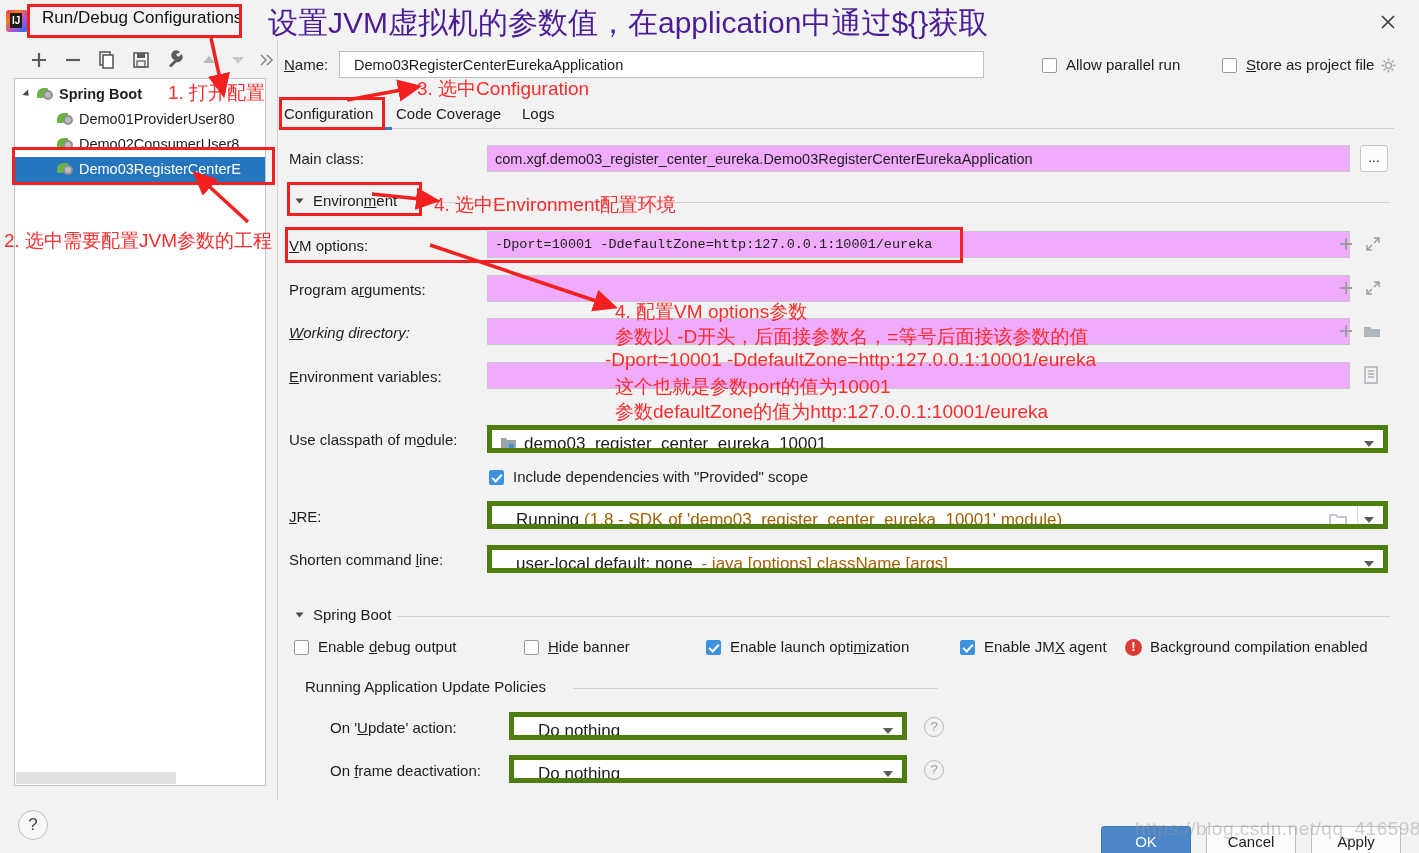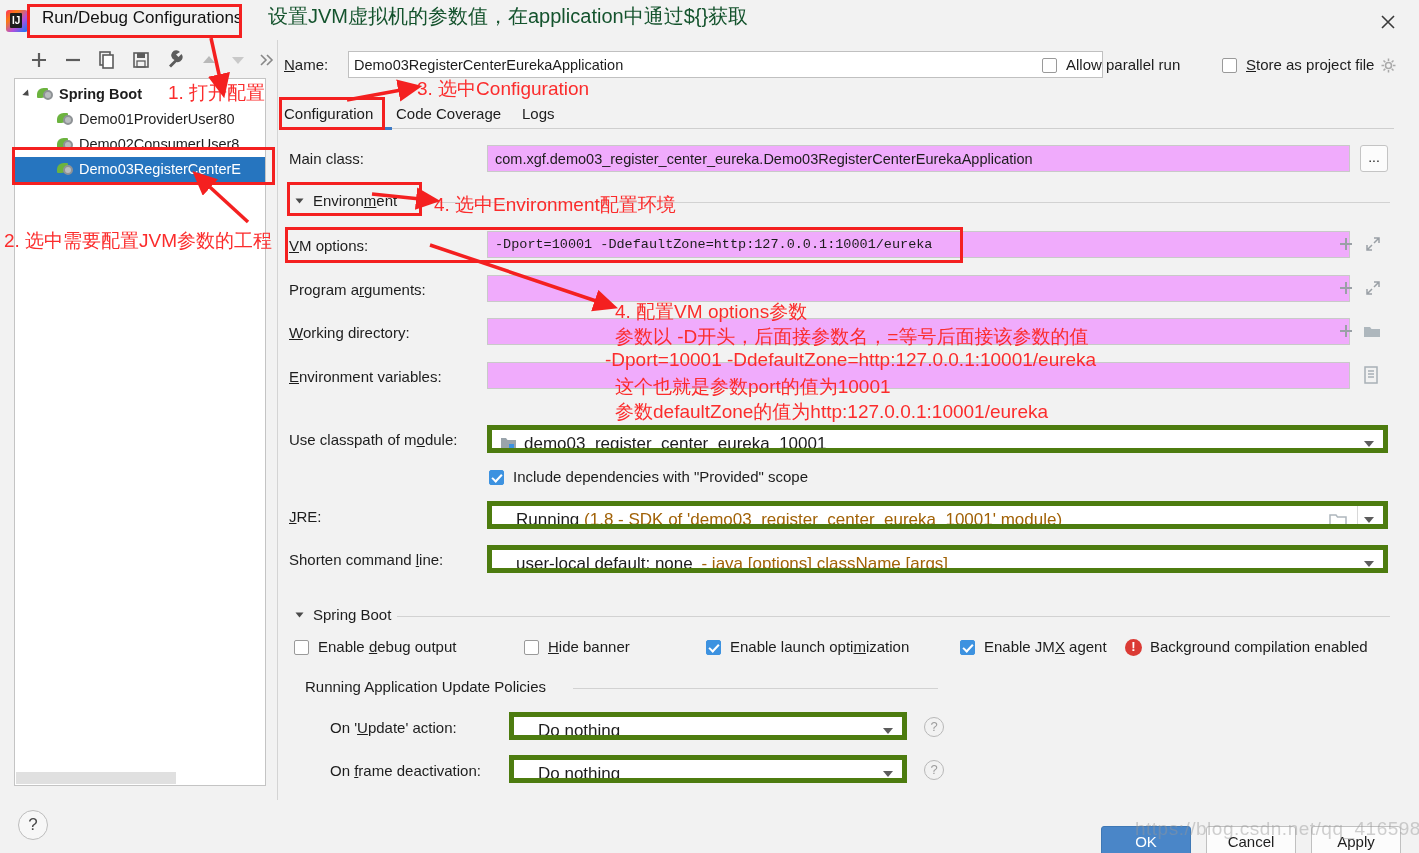--- a/index.html
+++ b/index.html
@@ -33,21 +33,21 @@
     line-height: 15px;
     background: #1d1d1d; padding: 0 2px; border-radius: 1px;
   }
   .win-title {
     position: absolute; left: 42px; top: 8px;
     font-size: 17px; color: #111;
     white-space: nowrap;
   }
   .hdr-note {
     position: absolute; left: 268px; top: 3px;
-    font-size: 20px; color: #14532d; white-space: nowrap;
+    font-size: 30px; color: #4c1d95; white-space: nowrap;
     font-family: "Liberation Sans", sans-serif;
   }
   .close-btn {
     position: absolute; right: 14px; top: 6px; width: 34px; height: 30px;
     cursor: default;
   }
   .close-btn svg { position: absolute; left: 9px; top: 8px; }
 
   
   .left-toolbar {
@@ -98,23 +98,23 @@
   .tree-hscroll .thumb {
     position: absolute; left: 0; top: 0; width: 160px; height: 12px;
     background: #e0e0e0;
   }
 
   
   .name-label {
     position: absolute; left: 284px; top: 56px; font-size: 15px;
   }
   .name-field {
-    position: absolute; left: 348px; top: 51px; width: 755px; height: 27px;
+    position: absolute; left: 339px; top: 51px; width: 645px; height: 27px;
     background: #fff; border: 1px solid #c0c0c0;
-    padding: 3px 5px; font-size: 14.5px; line-height: 20px;
+    padding: 3px 14px; font-size: 14.5px; line-height: 20px;
   }
   .cbx {
     position: absolute; width: 15px; height: 15px;
     border: 1px solid #9a9a9a; background: #fff; border-radius: 2px;
   }
   .cbx.checked { background: #3d92e0; border-color: #3d92e0; }
   .cbx.checked::after {
     content: ""; position: absolute; left: 4px; top: 1px;
     width: 4px; height: 8px;
     border: solid #fff; border-width: 0 2px 2px 0;
@@ -373,21 +373,21 @@
     <svg width="16" height="16" viewBox="0 0 16 16">
         <path d="M8 2 L8 14 M2 8 L14 8" stroke="#9aa0a6" stroke-width="2" fill="none"></path>
       </svg>
   </div>
   <div style="position:absolute; left:1365px; top:280px;">
     <svg width="16" height="16" viewBox="0 0 16 16">
         <path d="M9 2 L14 2 L14 7 M14 2 L9 7 M7 14 L2 14 L2 9 M2 14 L7 9" stroke="#9aa0a6" stroke-width="1.5" fill="none"></path>
       </svg>
   </div>
 
-  <div class="row-label" style="left:289px; top:324px;"><u>W</u>orking directory:</div>
+  <div class="row-label" style="left:289px; top:324px;font-style:italic;"><u>W</u>orking directory:</div>
   <div class="field" style="left:487px; top:318px; width:863px; height:27px;"></div>
   <div style="position:absolute; left:1338px; top:323px;">
     <svg width="16" height="16" viewBox="0 0 16 16">
         <path d="M8 2 L8 14 M2 8 L14 8" stroke="#9aa0a6" stroke-width="2" fill="none"></path>
       </svg>
   </div>
   <div style="position:absolute; left:1363px; top:324px;">
     <svg width="18" height="15" viewBox="0 0 18 15">
         <path d="M1 3 L7 3 L8.5 5 L17 5 L17 13 L1 13 Z" fill="#aeb7bd"></path>
       </svg>

